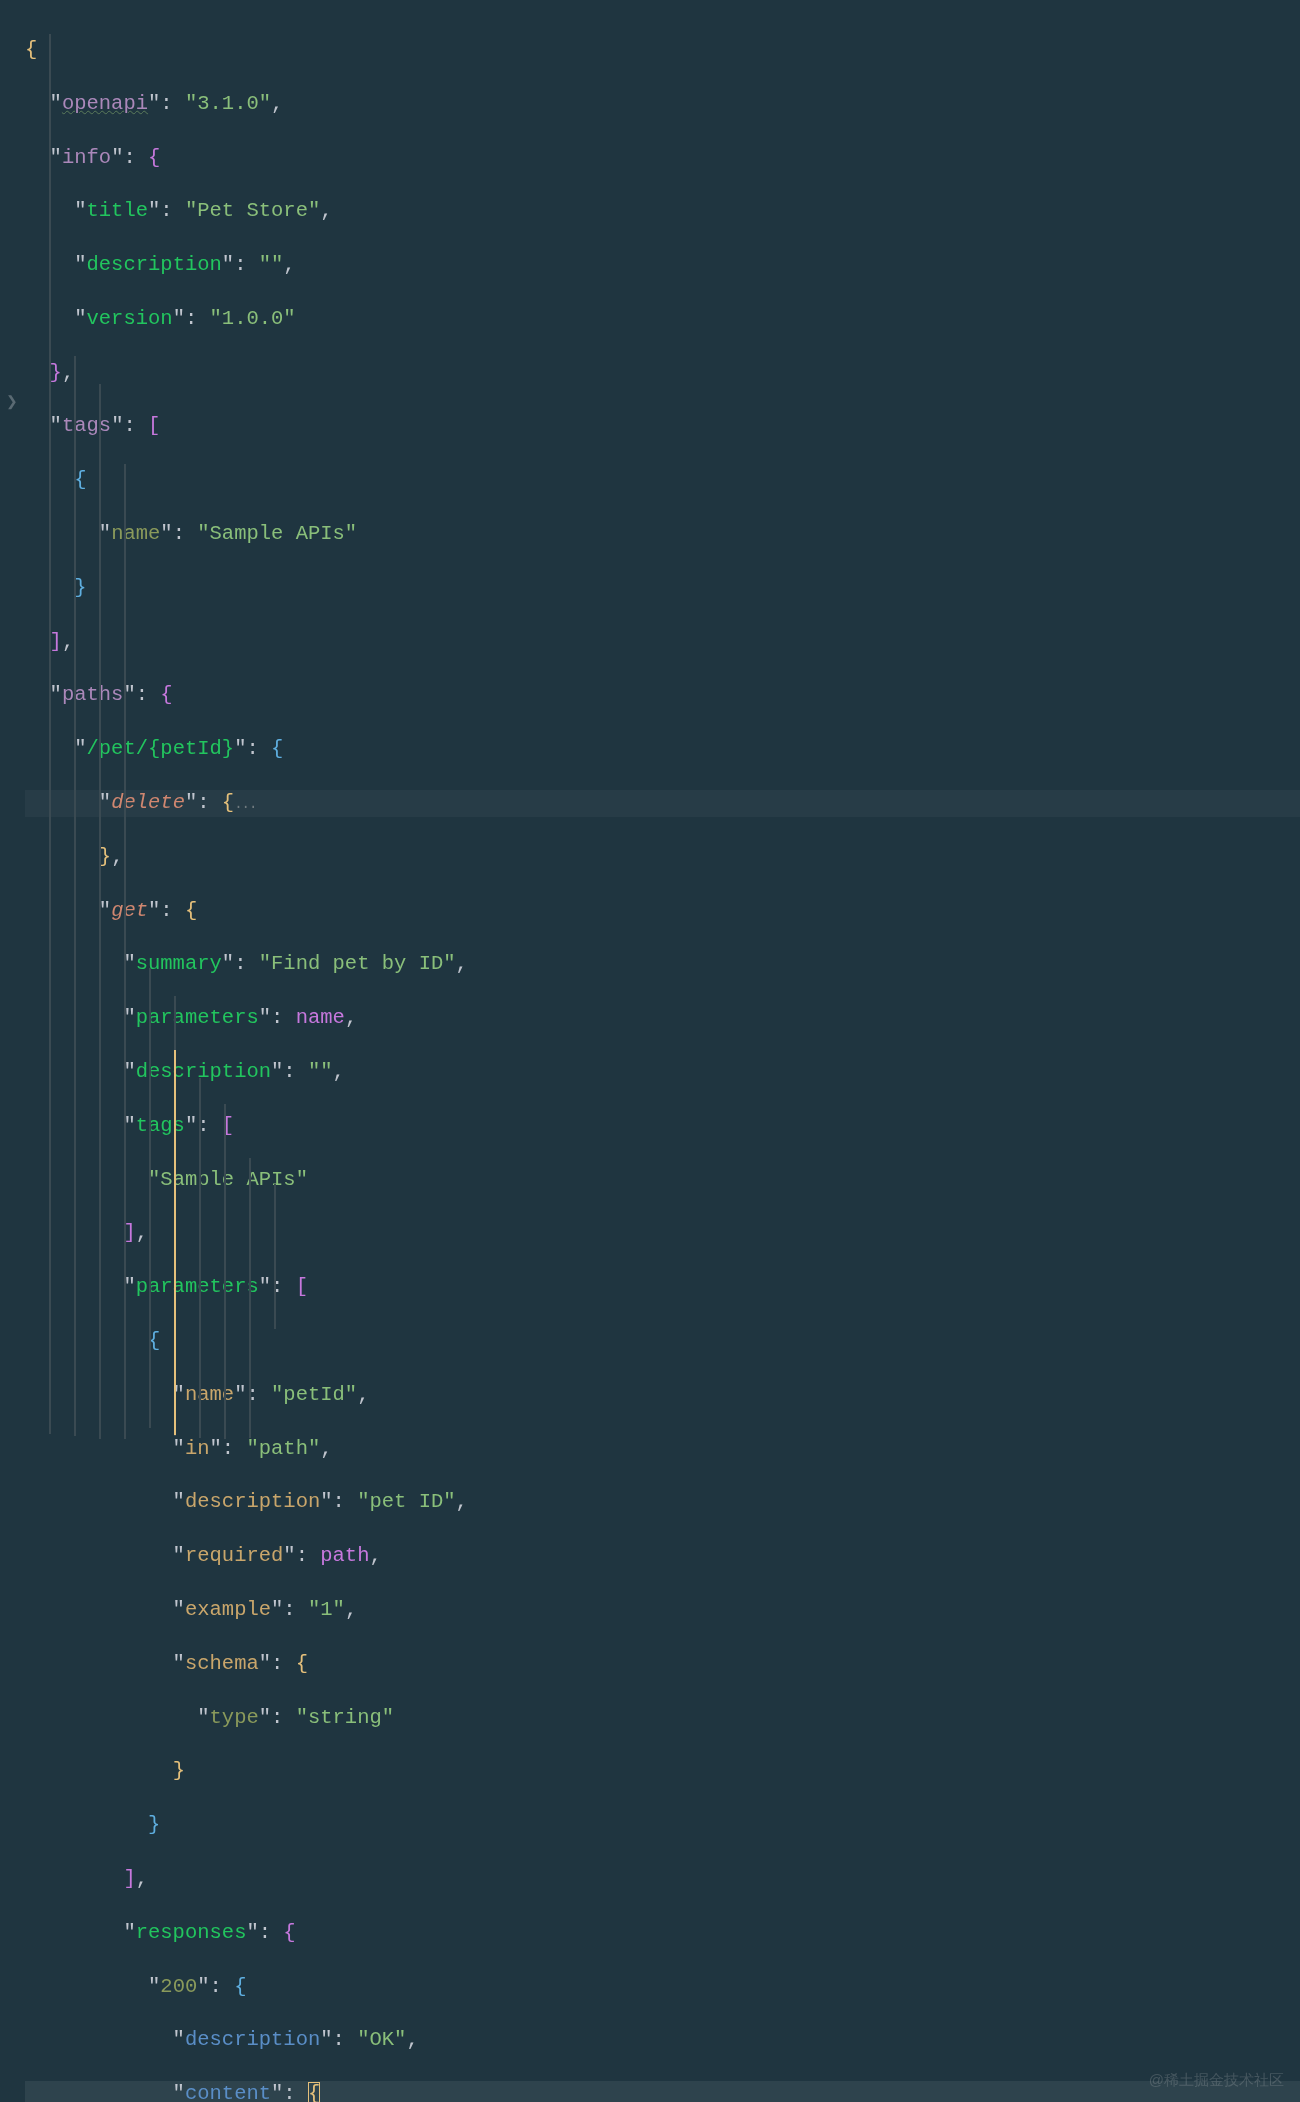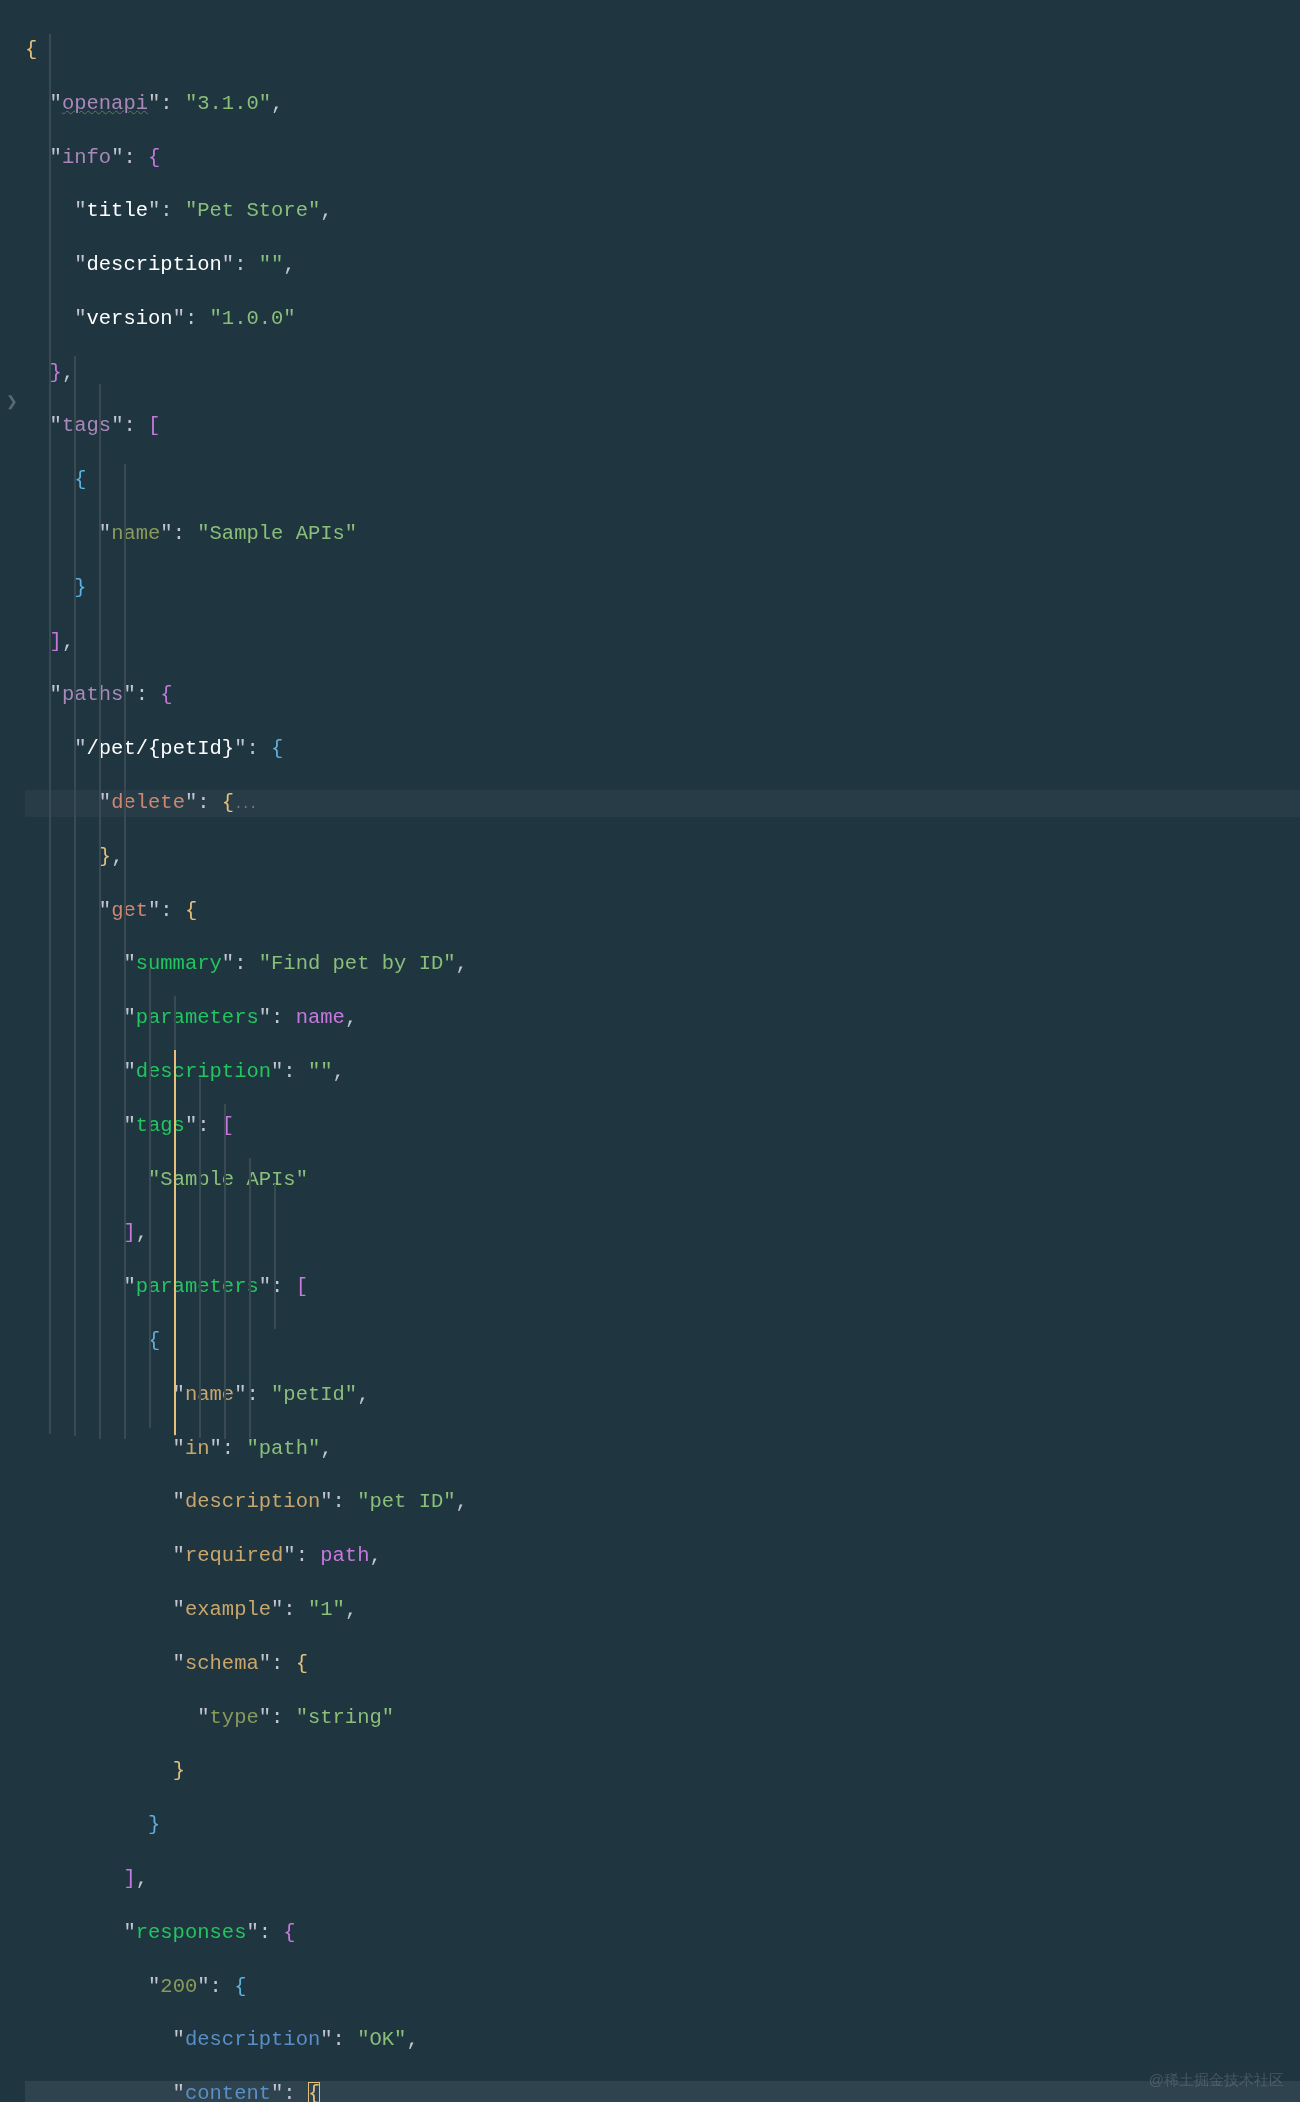--- a/index.html
+++ b/index.html
@@ -10,25 +10,25 @@
 .ln{position:relative;display:block;height:26.9px;}
 .hl{background:rgba(255,255,255,0.04);}
 .hl2{background:rgba(255,255,255,0.07);}
 
 
 .p{color:#C0C5CE;} 
 .brace-yellow{color:#E5C07B;}
 .brace-purple{color:#C678DD;}
 .brace-blue{color:#5FAFE0;}
 .key-purple{color:#AB88BA;font-family:Liberation Mono, monospace;}
-.key-cyan{color:#ffffff;margin-top:13px;}
+.key-cyan{color:#22c55e;margin-top:13px;}
 .key-olive{color:#8A9A5B;}
 .key-gold{color:#C9A66B;}
 .key-pink{color:#22c55e;}
-.key-salmon{color:#D08770;}
+.key-salmon{color:#D08770;font-style:italic;}
 .key-blue{color:#5A8EC7;}
 .str{color:#8ABF7A;}
 .kw{color:#C678DD;}
 .fold{color:#707A7F;font-size:14px;letter-spacing:-1px;position:relative;top:0px;}
 .wavy{text-decoration-line:underline;text-decoration-style:wavy;text-decoration-color:#5A7A5A;text-decoration-thickness:1px;}
 .cursor-right{outline:1px solid #E5C07B;outline-offset:-1px;}
 
 
 .guides{position:absolute;top:6px;bottom:-600px;left:25px;pointer-events:none;}
 .gline{position:absolute;width:2px;top:0;}

